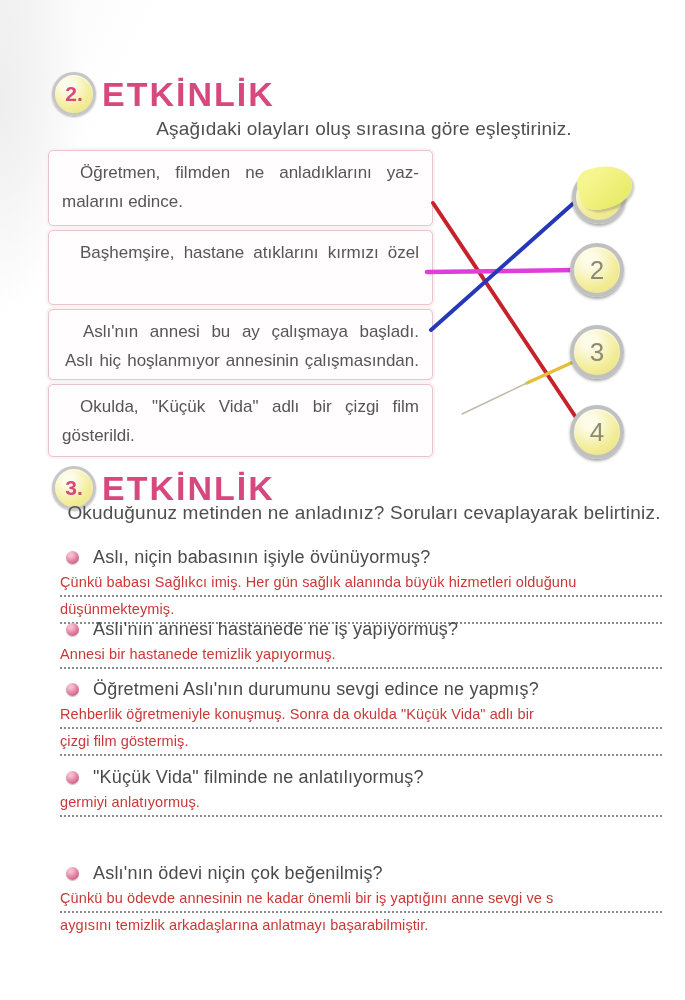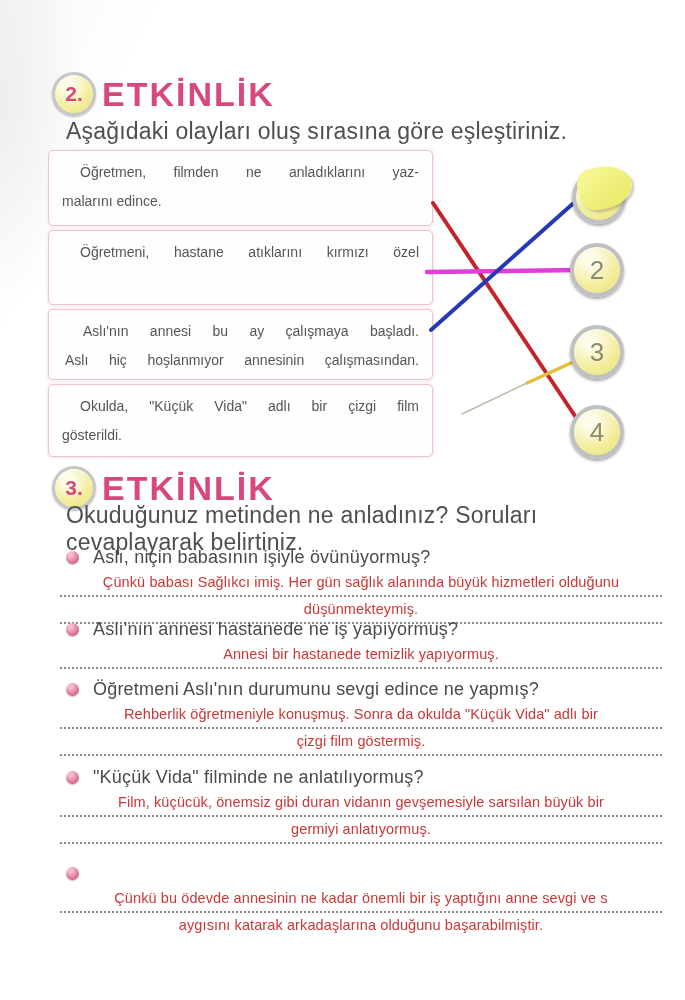--- a/index.html
+++ b/index.html
@@ -15,48 +15,48 @@
   .act-header{position:absolute;left:52px;display:flex;align-items:center;}
   .hdr-circle{
     width:38px;height:38px;border-radius:50%;
     background:radial-gradient(circle at 35% 28%, #fdfce8 15%, #f3ed9b 60%, #eae283);
     border:3px solid #c6c6c6;box-shadow:0 1px 2px rgba(0,0,0,.3), inset 0 1px 2px rgba(255,255,255,.8);
     display:flex;align-items:center;justify-content:center;
   }
   .hdr-num{color:#d6487e;font-weight:bold;font-size:21px;}
   .hdr-title{color:#d6487e;font-weight:bold;font-size:34px;letter-spacing:2px;margin-left:6px;}
   
-  .instruction{position:absolute;left:66px;width:596px;font-size:23px;color:#4f4f4f;letter-spacing:.2px;}
+  .instruction{position:absolute;left:66px;width:596px;font-size:19px;color:#4f4f4f;letter-spacing:.2px;text-align:center;}
   
   .eventbox{
     position:absolute;left:48px;width:385px;background:#fffdfd;
     border:1.5px solid #e8c4cd;border-radius:5px;box-shadow:0 0 0 2px #faf2f3;
     padding:7px 13px;box-sizing:border-box;z-index:1;
   }
-  .bx-line{font-size:14px;color:#565656;line-height:29px;white-space:normal;overflow:hidden;}
+  .bx-line{font-size:17px;color:#565656;line-height:29px;white-space:normal;overflow:hidden;}
   .bx-line.indent{text-indent:18px;}
   .bx-line.fill{text-align:justify;text-align-last:justify;}
   
   .match-circle{
     position:absolute;width:46px;height:46px;border-radius:50%;
     background:radial-gradient(circle at 35% 28%, #fdfce9 15%, #f2ec96 62%, #e9e17e);
     border:4px solid #c0c0c0;box-shadow:0 2px 3px rgba(0,0,0,.35), inset 0 1px 2px rgba(255,255,255,.9);
     display:flex;align-items:center;justify-content:center;z-index:3;
   }
   .circle-label{font-size:26px;color:#8b8b73;}
   .paint-blob{
     position:absolute;width:54px;height:42px;z-index:4;
     background:linear-gradient(150deg,#f6f690 20%,#e9ec6d 80%);
     border-radius:30% 70% 60% 40% / 45% 60% 55% 40%;
     transform:rotate(-14deg);
     box-shadow:2px 3px 2px rgba(120,120,90,.35);
   }
   .lines-overlay{position:absolute;left:0;top:0;width:685px;height:1000px;z-index:2;pointer-events:none;}
   
-  .qa{position:absolute;left:0;width:685px;text-align:center;}
+  .qa{position:absolute;left:0;width:685px;}
   .q-row{margin-left:66px;display:flex;align-items:center;height:26px;}
   .bullet{
     width:13px;height:13px;border-radius:50%;flex:0 0 13px;margin-right:14px;
     background:radial-gradient(circle at 35% 28%, #f4bccd 15%, #d4608a 75%);
     box-shadow:0 1px 1px rgba(0,0,0,.25);
   }
   .q-text{font-size:18px;color:#4a4a4a;letter-spacing:.2px;white-space:nowrap;}
   .a-line{
     margin-left:60px;width:602px;line-height:25px;
     font-size:14.5px;font-weight:normal;color:#cb3737;letter-spacing:.1px;
@@ -76,21 +76,21 @@
     <span class="hdr-title">ETKİNLİK</span>
   </div>
 
   <div class="instruction" style="top:118px;">Aşağıdaki olayları oluş sırasına göre eşleştiriniz.</div>
 
   <div class="eventbox" style="top:150px;height:76px;">
     <div class="bx-line indent fill">Öğretmen, filmden ne anladıklarını yaz-</div>
     <div class="bx-line">malarını edince.</div>
   </div>
   <div class="eventbox" style="top:230px;height:75px;">
-    <div class="bx-line indent fill">Öğretmeni, hastane atıklarını kırmızı özel</div>
+    <div class="bx-line indent fill">Başhemşire, hastane atıklarını kırmızı özel</div>
   </div>
   <div class="eventbox" style="top:309px;height:71px;padding-left:16px;">
     <div class="bx-line indent fill">Aslı'nın annesi bu ay çalışmaya başladı.</div>
     <div class="bx-line fill">Aslı hiç hoşlanmıyor annesinin çalışmasından.</div>
   </div>
   <div class="eventbox" style="top:384px;height:73px;">
     <div class="bx-line indent fill">Okulda, "Küçük Vida" adlı bir çizgi film</div>
     <div class="bx-line">gösterildi.</div>
   </div>
 
@@ -149,25 +149,25 @@
     </div>
     <div class="a-line">Rehberlik öğretmeniyle konuşmuş. Sonra da okulda "Küçük Vida" adlı bir</div>
     <div class="a-line">çizgi film göstermiş.</div>
   </div>
 
   <div class="qa" style="top:764px;">
     <div class="q-row">
       <span class="bullet"></span>
       <span class="q-text">"Küçük Vida" filminde ne anlatılıyormuş?</span>
     </div>
-    <div class="a-line">Film, küçücük, önemsiz gibi duran vidanın gevşemesiyle sarsılan büyük bir</div>
     <div class="a-line">germiyi anlatıyormuş.</div>
   </div>
 
   <div class="qa" style="top:860px;">
     <div class="q-row">
       <span class="bullet"></span>
+      <span class="q-text">Aslı'nın ödevi niçin çok beğenilmiş?</span>
     </div>
     <div class="a-line">Çünkü bu ödevde annesinin ne kadar önemli bir iş yaptığını anne sevgi ve s</div>
-    <div class="a-line no-rule">aygısını katarak arkadaşlarına olduğunu başarabilmiştir.</div>
+    <div class="a-line no-rule">aygısını temizlik arkadaşlarına anlatmayı başarabilmiştir.</div>
   </div>
 
 </div>
 
 </body></html>

